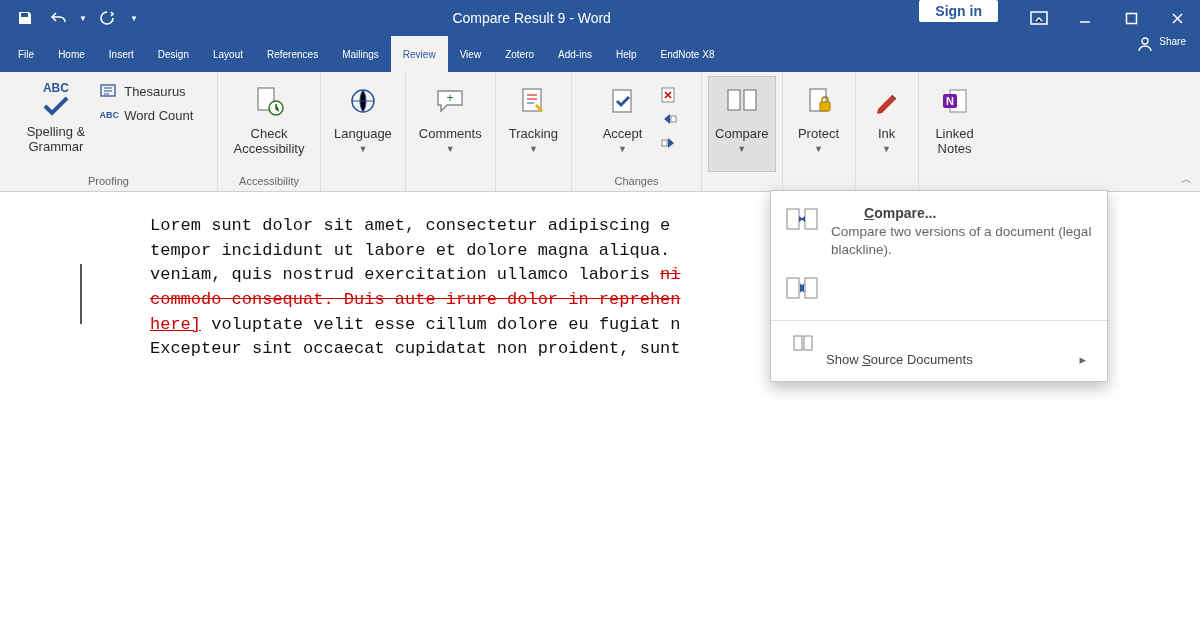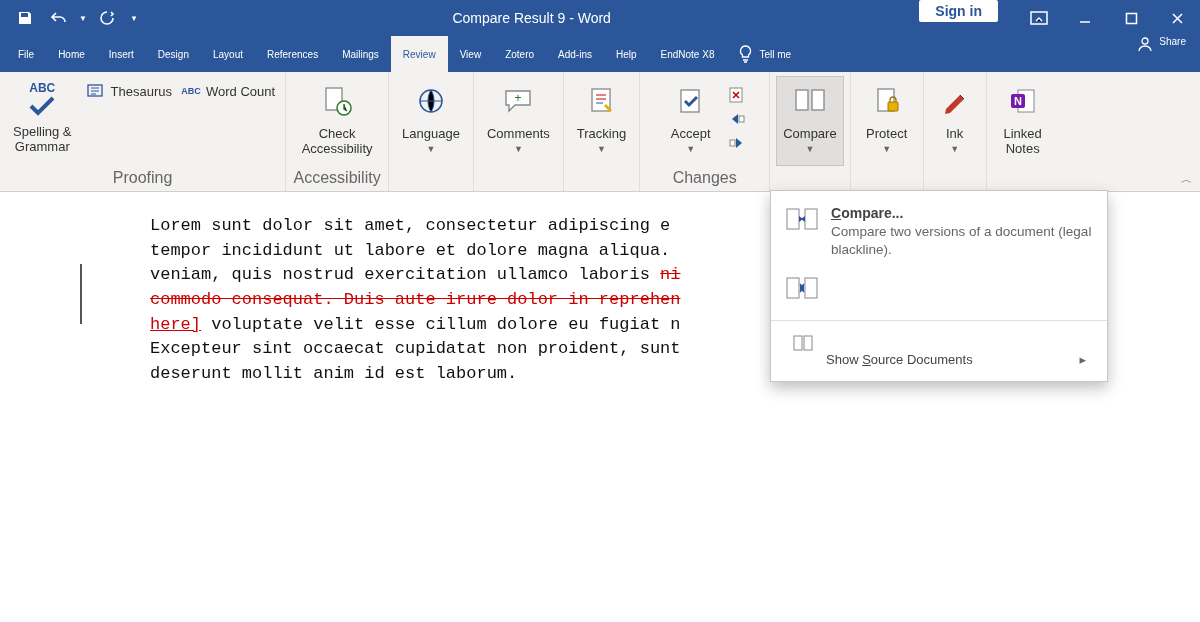--- a/index.html
+++ b/index.html
@@ -43,31 +43,31 @@
   .share { display:flex; gap:6px; padding:0 14px; cursor:pointer;}
   .ribbon {
     background:#f3f2f1; height:120px; border-bottom:1px solid #d0cfce;
     display:flex; align-items:stretch; position:relative;
   }
   .group {
     border-right:1px solid #e1dfdd; display:flex; flex-direction:column;
     align-items:center; justify-content:space-between; padding:4px 6px 0 6px;
   }
   .group-body { flex:1; display:flex; align-items:flex-start; gap:4px; }
-  .group-label { font-size:16px; color:#666; padding:3px 0 4px 0; }
+  .group-label { font-size:11px; color:#666; padding:3px 0 4px 0; }
   .rbtn {
     display:flex; flex-direction:column; align-items:center; justify-content:flex-start;
     padding:4px 6px; cursor:pointer; text-align:center; min-width:60px;
     border:1px solid transparent; height:100%;
   }
   .rbtn.pressed { background:#e1dfdd; border:1px solid #c8c6c4;}
   .rbtn .ricon { width:36px; height:36px; display:flex; align-items:center; justify-content:center; margin-top:2px;}
   .rbtn .rlabel { font-size:13px; color:#333; line-height:1.15; margin-top:8px;}
   .rbtn .caret { font-size:9px; color:#666; margin-top:2px;}
-  .side-stack { display:flex; flex-direction:row; gap:2px; padding-top:4px;}
+  .side-stack { display:flex; flex-direction:column; gap:2px; padding-top:4px;}
   .small-row { display:flex; align-items:center; gap:6px; padding:2px 4px; cursor:pointer; font-size:13px;}
   .small-row .sicon{ width:18px; height:18px; display:flex; align-items:center; justify-content:center;}
   .mini-col { display:flex; flex-direction:column; gap:2px; padding-top:8px; margin-left:2px;}
   .mini-col .mi { width:22px; height:22px; display:flex; align-items:center; justify-content:center; cursor:pointer;}
   .collapse-caret {
     position:absolute; right:8px; bottom:4px; font-size:11px; color:#666; cursor:pointer;
   }
   .doc-area { background:#fff; padding:22px 0 0 0; position:relative; height:calc(622px - 36px - 36px - 120px);}
   .change-bar { position:absolute; left:80px; top:72px; width:2px; height:60px; background:#555;}
   .doc-text {
@@ -76,21 +76,21 @@
   }
   .del { color:#c00; text-decoration:line-through; }
   .ins { color:#c00; text-decoration:underline; }
   .dropdown {
     position:absolute; top:190px; left:770px; width:338px;
     background:#fff; border:1px solid #c8c6c4; box-shadow:0 6px 14px rgba(0,0,0,.25);
     z-index:10; padding:6px 0;
   }
   .dd-item { display:flex; gap:12px; padding:8px 14px; cursor:pointer;}
   .dd-icon { width:34px; height:34px; flex:0 0 34px; display:flex; align-items:flex-start; justify-content:center;}
-  .dd-text .dt-title{ font-weight:600; color:#444; font-size:14px; margin-bottom:2px;}
+  .dd-text .dt-title{ font-weight:600; color:#444; font-size:14px; margin-bottom:2px;margin-left:33px;}
   .dd-text .dt-title .ul{ text-decoration:underline;}
   .dd-text .dt-desc{ color:#666; font-size:13.5px; line-height:1.3;}
   .dd-sep{ height:1px; background:#e1dfdd; margin:4px 0;}
   .dd-row { display:flex; align-items:flex-end; gap:12px; padding:8px 21px; cursor:pointer; color:#444;}
   .dd-row .arrow{ margin-left:auto; color:#666;}
   svg { display:block; }
 </style>
 </head>
 <body>
 
@@ -152,26 +152,20 @@
   <div class="mtab">Design</div>
   <div class="mtab">Layout</div>
   <div class="mtab">References</div>
   <div class="mtab">Mailings</div>
   <div class="mtab active">Review</div>
   <div class="mtab">View</div>
   <div class="mtab">Zotero</div>
   <div class="mtab">Add-ins</div>
   <div class="mtab">Help</div>
   <div class="mtab">EndNote X8</div>
-  <div class="tellme">
-    <svg width="15" height="18" viewBox="0 0 15 18">
-        <path fill="none" stroke="#fff" stroke-width="1.3" d="M7.5 1a5 5 0 00-3 9v2h6v-2a5 5 0 00-3-9zM5 15h5M6 17h3"></path>
-      </svg>
-    <span>Tell me</span>
-  </div>
   <div class="spacer"></div>
   <div class="share">
     <svg width="16" height="16" viewBox="0 0 16 16">
         <circle cx="8" cy="5" r="3" fill="none" stroke="#fff" stroke-width="1.3"></circle>
         <path fill="none" stroke="#fff" stroke-width="1.3" d="M2 15c0-3 3-5 6-5s6 2 6 5"></path>
       </svg>
     <span>Share</span>
   </div>
 </div>
 
@@ -381,21 +375,20 @@
 
 <div class="doc-area">
   <div class="change-bar"></div>
   <div class="doc-text">
     <span>Lorem sunt dolor sit amet, consectetur adipiscing e</span><br>
     <span>tempor incididunt ut labore et dolore magna aliqua. </span><br>
     <span>veniam, quis nostrud exercitation ullamco laboris </span><span class="del">ni</span><br>
     <span class="del">commodo consequat. Duis aute irure dolor in reprehen</span><br>
     <span class="ins">here]</span><span> voluptate velit esse cillum dolore eu fugiat n</span><br>
     <span>Excepteur sint occaecat cupidatat non proident, sunt</span><br>
-    <span>deserunt mollit anim id est laborum.</span>
   </div>
 </div>
 
 <div class="dropdown">
   <div class="dd-item">
     <div class="dd-icon">
       <svg width="34" height="30" viewBox="0 0 34 30">
           <rect x="2" y="4" width="12" height="20" fill="#fff" stroke="#888"></rect>
           <rect x="20" y="4" width="12" height="20" fill="#fff" stroke="#888"></rect>
           <path fill="#2b579a" d="M14 11l4 3-4 3zM20 17l-4-3 4-3z"></path>

